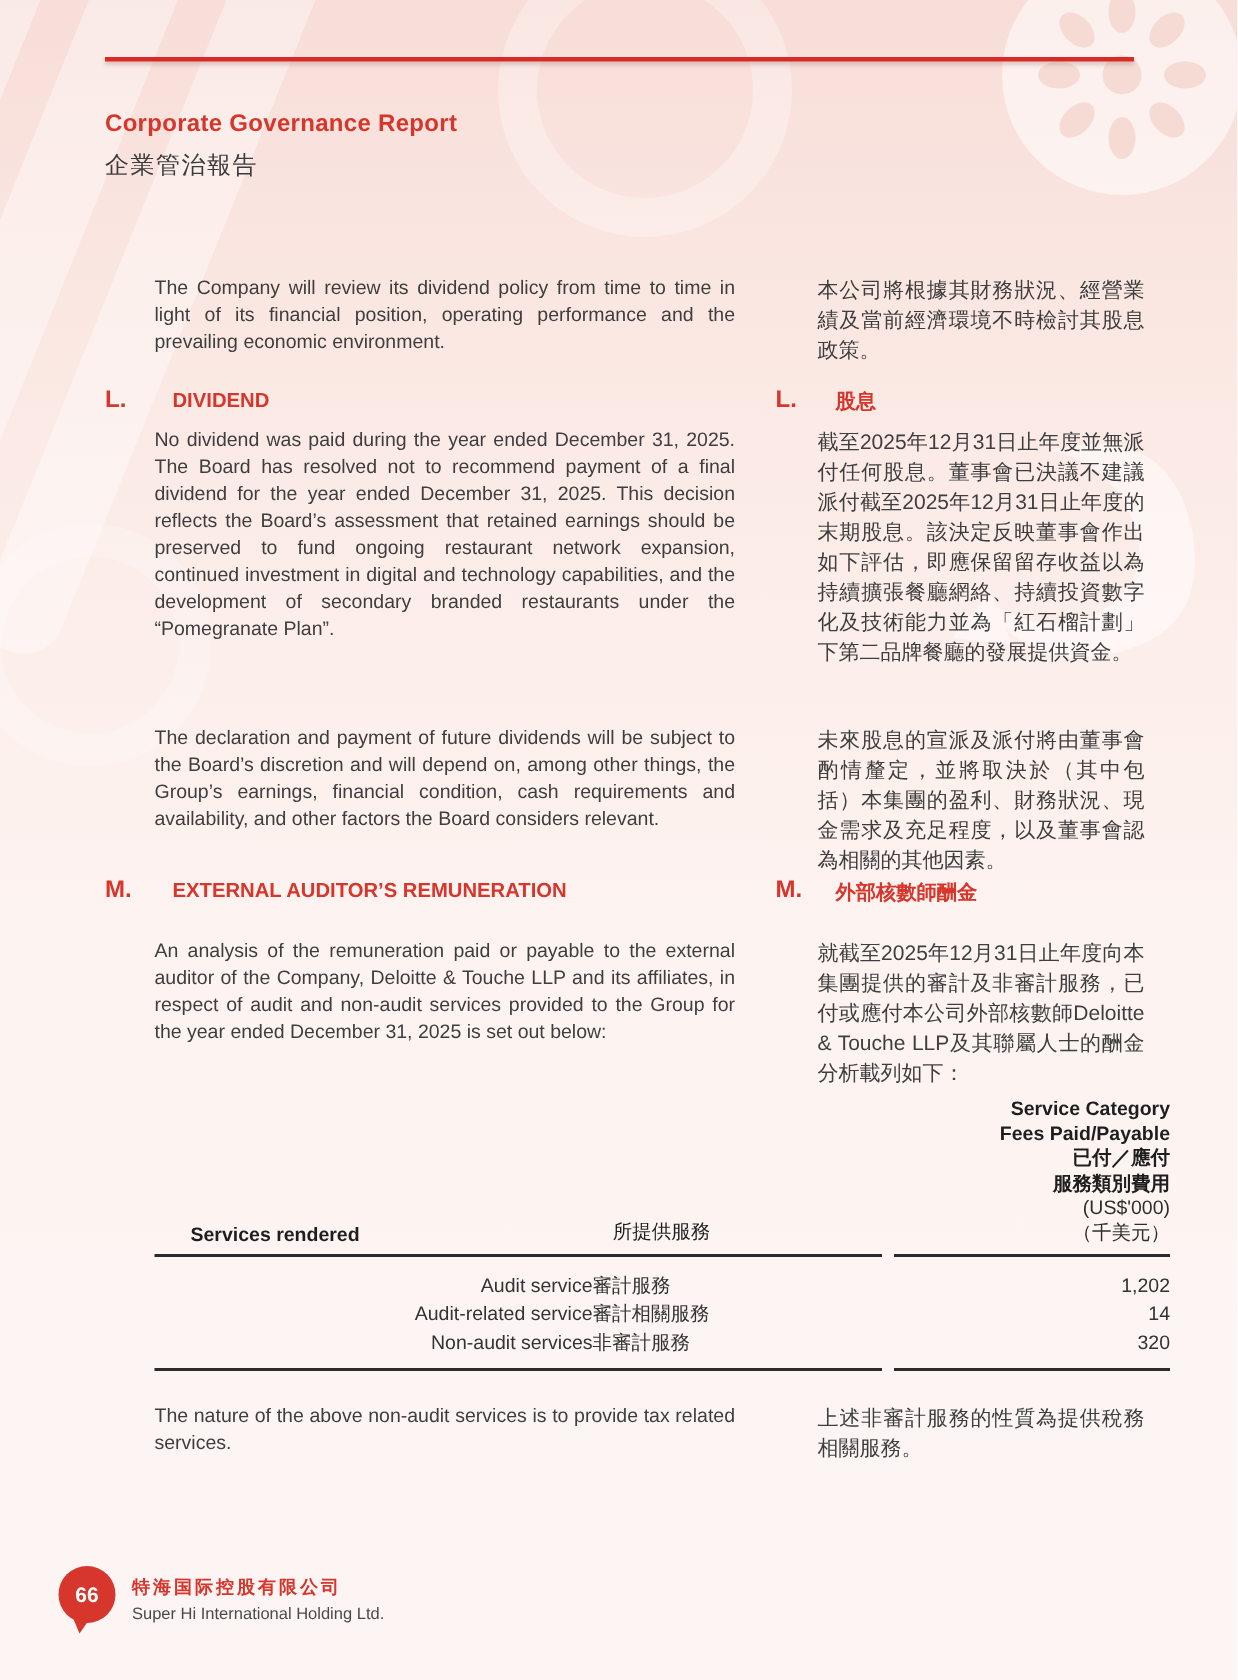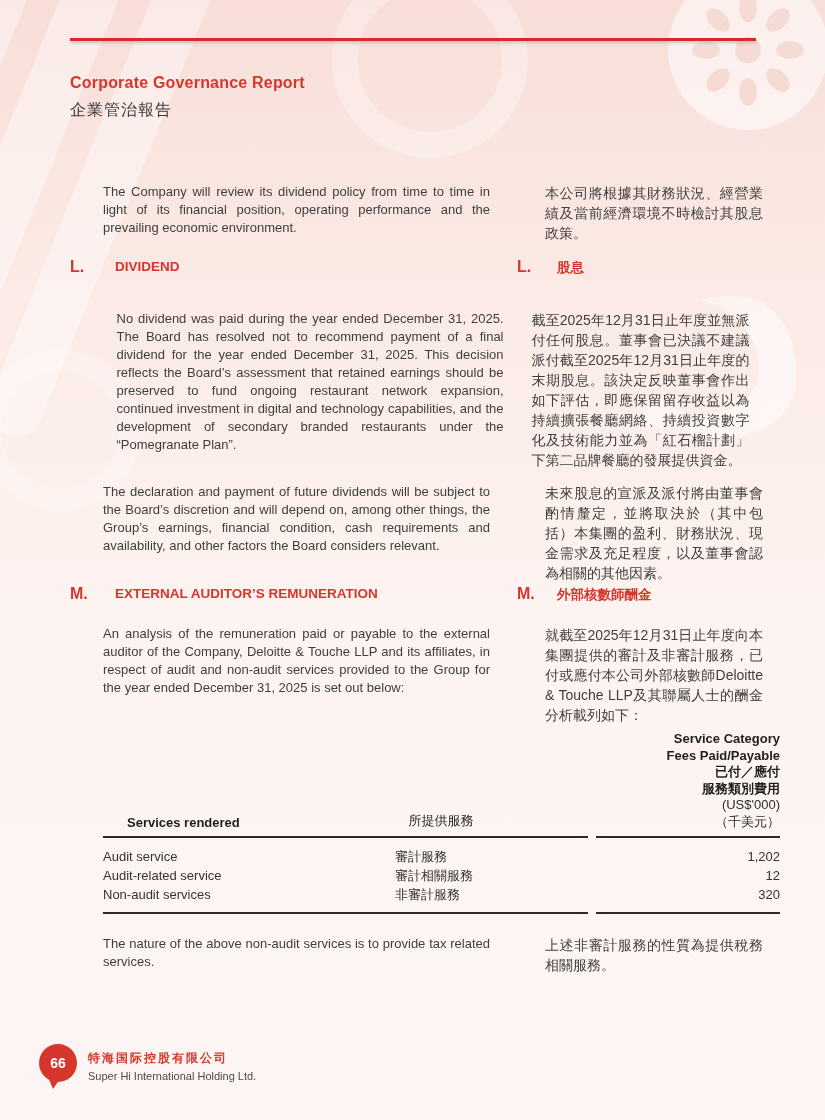--- a/index.html
+++ b/index.html
@@ -38,21 +38,21 @@
   .th-service{width:292px;font-weight:bold;color:#1e1e1e;margin-left:24px;}
   .th-zh{width:193px;color:#1e1e1e;}
   .th-right{width:184px;margin-left:8px;text-align:right;line-height:16.5px;}
   .th-right .b{font-weight:bold;color:#1e1e1e;display:block;}
   .th-right .r{display:block;color:#2e2e2e;}
   .rule-row{display:flex;margin-top:6px;}
   .rule-left{width:485px;border-top:2px solid #2b2b2b;}
   .rule-right{width:184px;margin-left:8px;border-top:2px solid #2b2b2b;}
   .t-rows{padding:9px 0 8px 0;}
   .t-row{display:flex;line-height:19px;}
-  .td-en{width:292px;}
+  .td-en{width:292px;text-align:right;}
   .td-zh{width:193px;}
   .td-val{width:184px;margin-left:8px;text-align:right;}
 
   
   .footer{position:absolute;left:38px;top:1044px;display:flex;align-items:flex-start;justify-content:flex-end;}
   .badge{position:relative;width:40px;height:46px;flex-shrink:0;}
   .footer-text{margin-left:10px;padding-top:6px;}
   .company-zh{font-size:12px;font-weight:bold;color:#d6362b;letter-spacing:2px;}
   .company-en{font-size:11px;color:#4a4a4a;margin-top:3px;}
 </style>
@@ -116,21 +116,21 @@
     <div class="col-en">
       <span class="lbl red">L.</span>
       <div class="body-en heading-red">DIVIDEND</div>
     </div>
     <div class="col-zh">
       <span class="lbl-zh red">L.</span>
       <div class="body-zh heading-red">股息</div>
     </div>
   </div>
 
-  <div class="row" style="top:310px;justify-content:center;">
+  <div class="row" style="top:284px;">
     <div class="col-en">
       <span class="lbl"></span>
       <div class="body-en">No dividend was paid during the year ended December 31, 2025. The Board has resolved not to recommend payment of a final dividend for the year ended December 31, 2025. This decision reflects the Board’s assessment that retained earnings should be preserved to fund ongoing restaurant network expansion, continued investment in digital and technology capabilities, and the development of secondary branded restaurants under the “Pomegranate Plan”.</div>
     </div>
     <div class="col-zh">
       <span class="lbl-zh"></span>
       <div class="body-zh">截至2025年12月31日止年度並無派付任何股息。董事會已決議不建議派付截至2025年12月31日止年度的末期股息。該決定反映董事會作出如下評估，即應保留留存收益以為持續擴張餐廳網絡、持續投資數字化及技術能力並為「紅石榴計劃」下第二品牌餐廳的發展提供資金。</div>
     </div>
   </div>
 
@@ -186,21 +186,21 @@
     </div>
     <div class="t-rows">
       <div class="t-row">
         <div class="td-en">Audit service</div>
         <div class="td-zh">審計服務</div>
         <div class="td-val">1,202</div>
       </div>
       <div class="t-row">
         <div class="td-en">Audit-related service</div>
         <div class="td-zh">審計相關服務</div>
-        <div class="td-val">12</div>
+        <div class="td-val">14</div>
       </div>
       <div class="t-row">
         <div class="td-en">Non-audit services</div>
         <div class="td-zh">非審計服務</div>
         <div class="td-val">320</div>
       </div>
     </div>
     <div class="rule-row" style="margin-top:0;">
       <div class="rule-left"></div>
       <div class="rule-right"></div>

